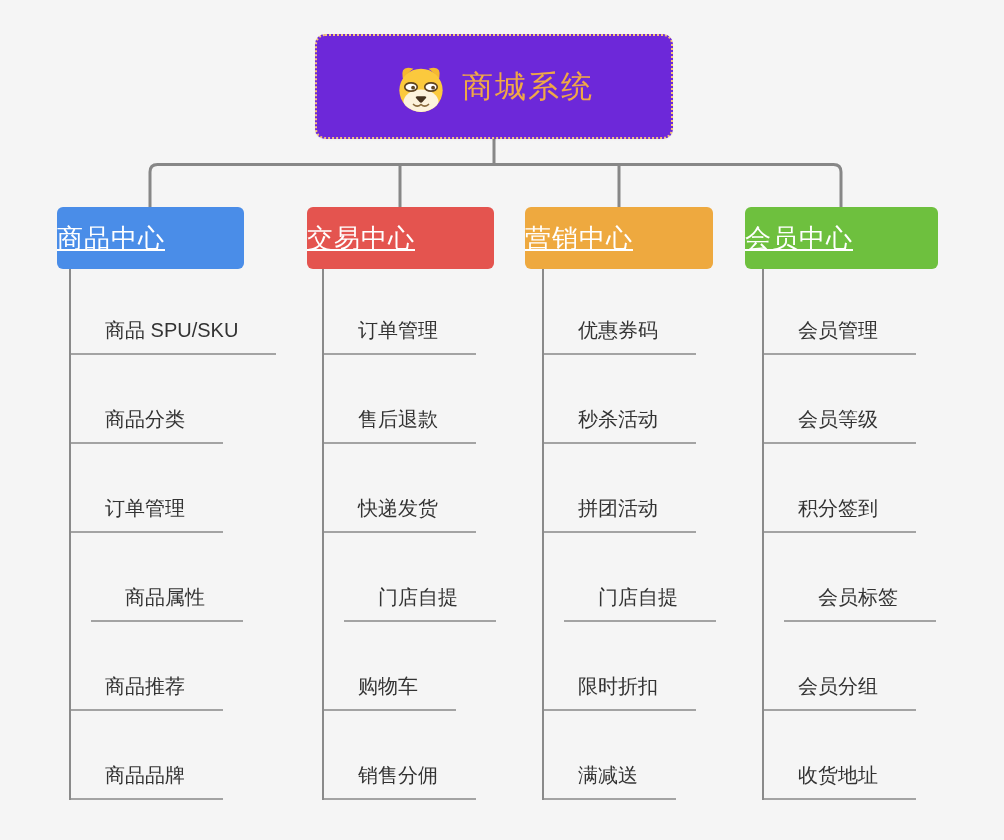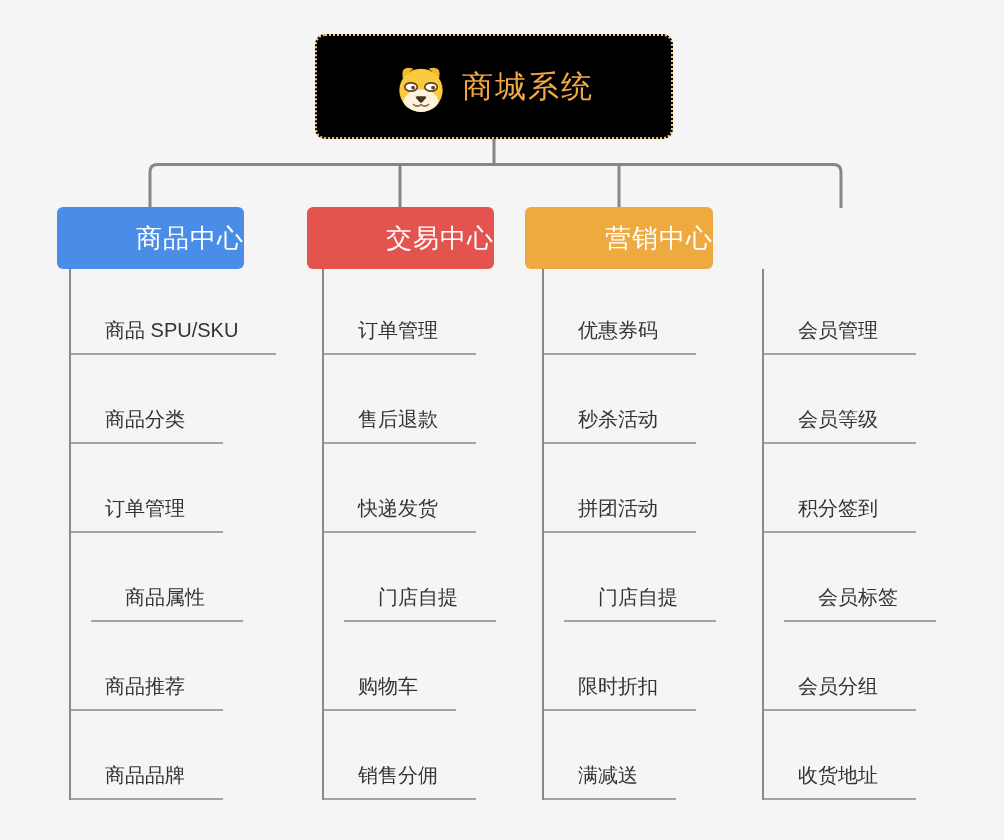--- a/index.html
+++ b/index.html
@@ -12,43 +12,44 @@
   }
   .canvas { position: absolute; inset: 0; width: 1004px; height: 840px; }
 
   svg.connectors { position: absolute; left: 0; top: 0; width: 1004px; height: 840px; }
   svg.connectors path { fill: none; stroke-width: 3; }
 
   .root-node {
     position: absolute;
     left: 315px; top: 34px;
     width: 358px; height: 105px;
-    background: #000000;
+    background: #6d28d9;
     border: 2px dotted #F5C478;
     border-radius: 10px;
     display: flex; align-items: center; justify-content: center;
     gap: 14px;
     box-shadow: 0 1px 2px rgba(0,0,0,0.03);
   }
   .root-label {
     font-size: 31px;
     letter-spacing: 2px;
     font-weight: 500;
   }
   .root-icon { width: 54px; height: 50px; flex: 0 0 auto; }
 
   .branch-node {
     position: absolute;
     top: 207px;
     height: 62px;
     border-radius: 6px;
-    display: flex; align-items: center; justify-content: flex-end;
+    display: flex; align-items: center; justify-content: flex-start;
     color: #FFFFFF;
     font-size: 26px;
     letter-spacing: 1px;
+    text-decoration: underline;
   }
   .branch-0 { left: 57px;  width: 187px; }
   .branch-1 { left: 307px; width: 187px; }
   .branch-2 { left: 525px; width: 188px; }
   .branch-3 { left: 745px; width: 193px; }
 
   .children-column {
     position: absolute;
     top: 269px;
     height: 531px;
@@ -112,20 +113,23 @@
 
   <div class="branch-node branch-0" style="background-color: rgb(74, 141, 232);">
     <span>商品中心</span>
   </div>
   <div class="branch-node branch-1" style="background-color: rgb(228, 84, 79);">
     <span>交易中心</span>
   </div>
   <div class="branch-node branch-2" style="background-color: rgb(238, 169, 63);">
     <span>营销中心</span>
   </div>
+  <div class="branch-node branch-3" style="background-color: rgb(110, 192, 62);">
+    <span>会员中心</span>
+  </div>
 
   <div class="children-column col-0">
     <div class="leaf">商品 SPU/SKU</div>
     <div class="leaf">商品分类</div>
     <div class="leaf">订单管理</div>
     <div class="leaf">商品属性</div>
     <div class="leaf">商品推荐</div>
     <div class="leaf">商品品牌</div>
   </div>
 

